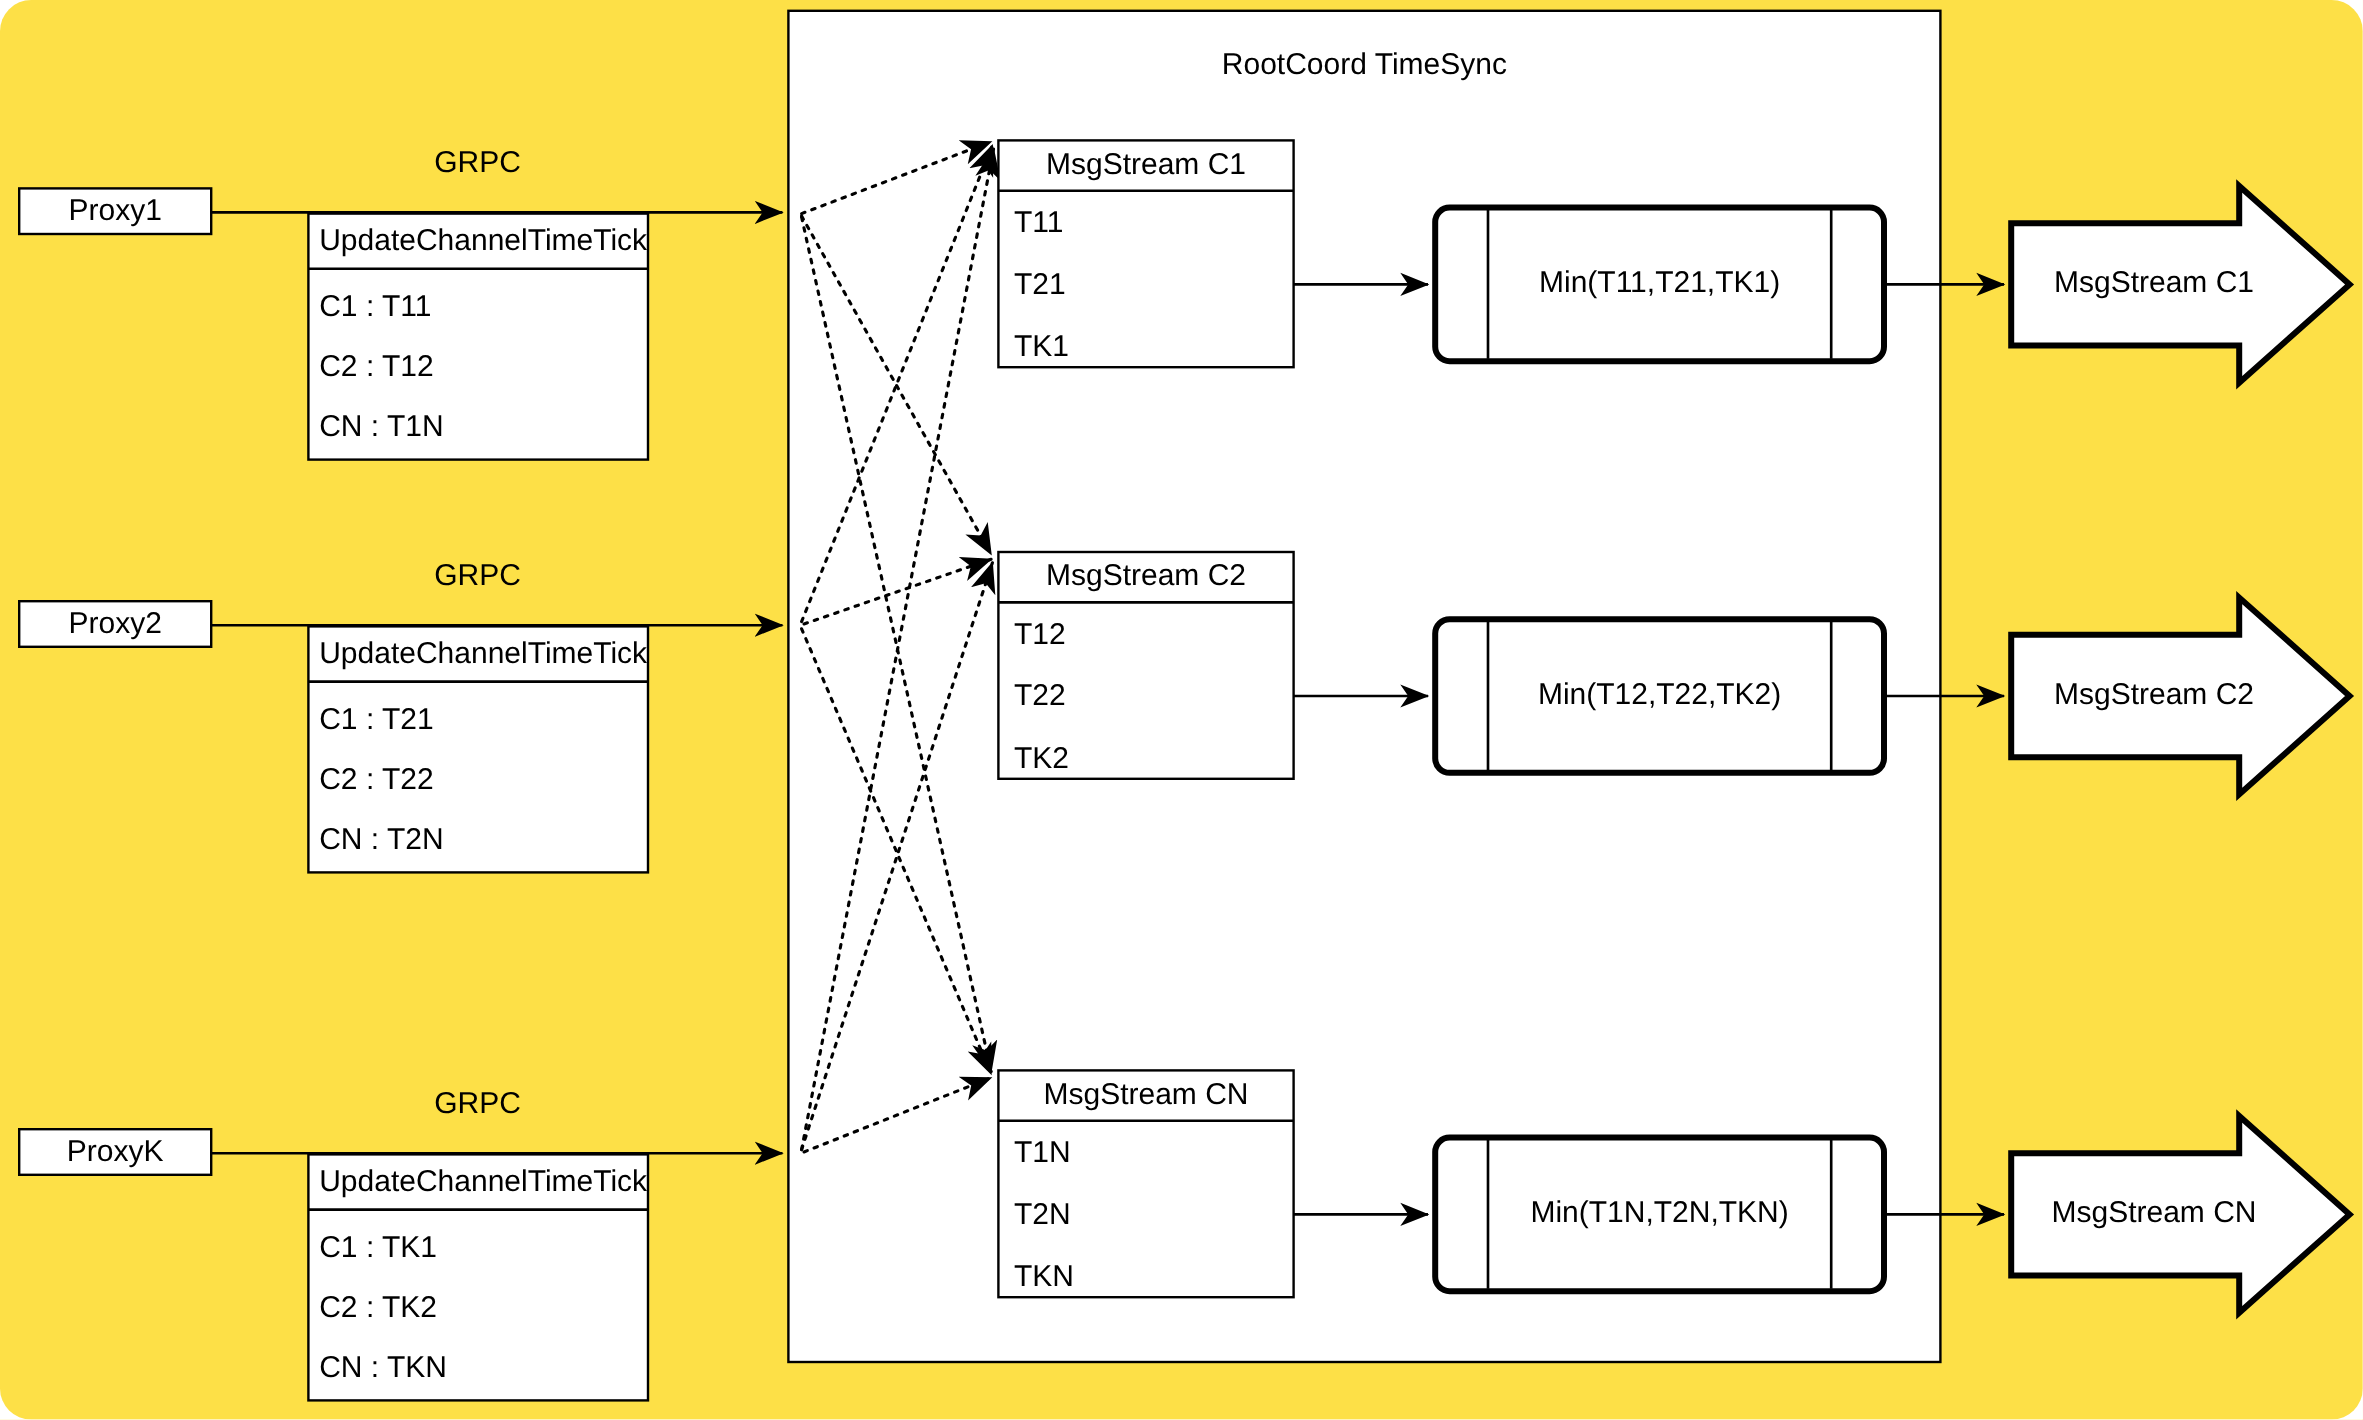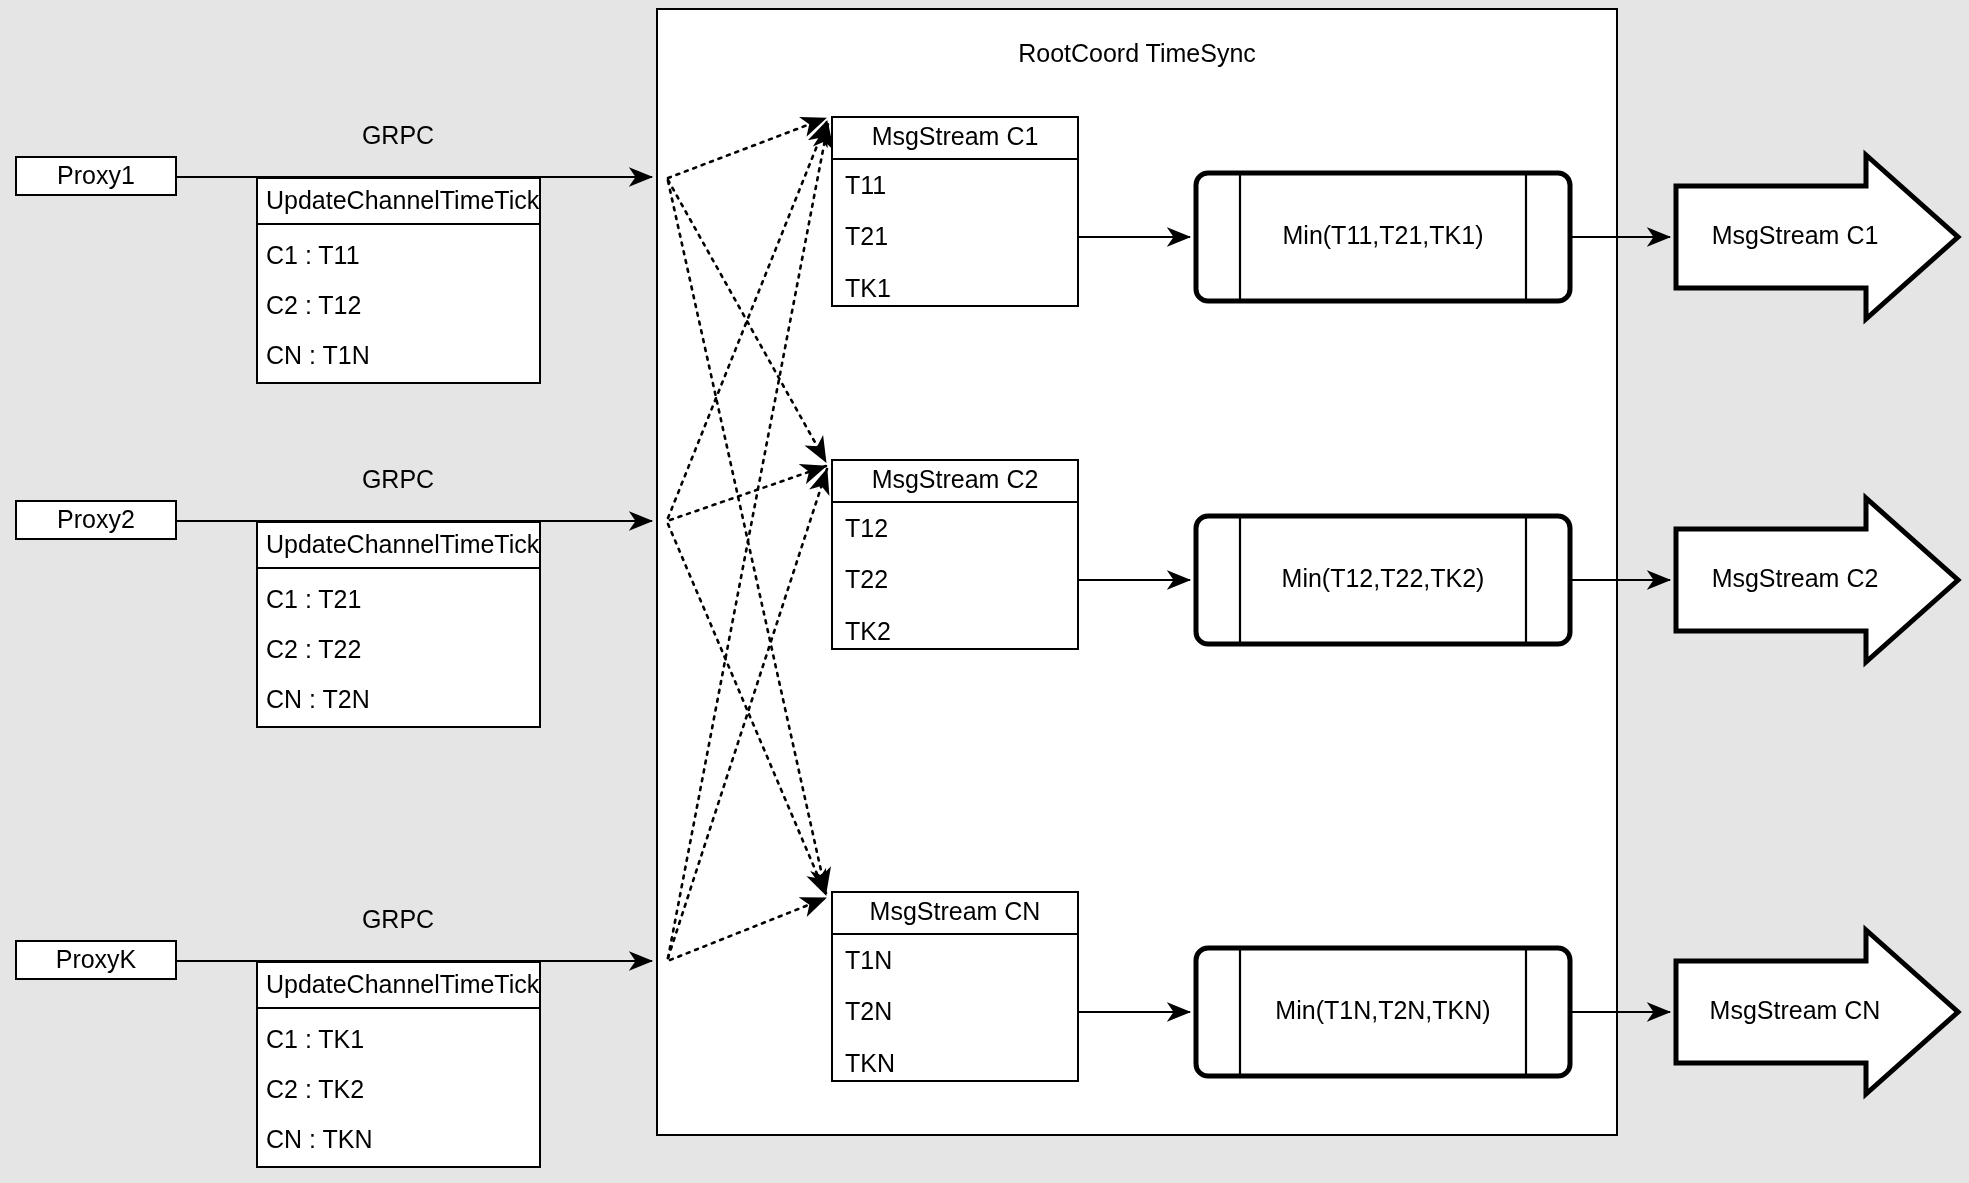--- a/index.html
+++ b/index.html
@@ -1,18 +1,18 @@
 <!DOCTYPE html>
 <html><head>
 <meta charset="utf-8">
 <style>
   html,body{margin:0;padding:0;background:#ffffff;}
   body{width:1969px;height:1183px;overflow:hidden;
        font-family:"Liberation Sans","DejaVu Sans",sans-serif;}
-  #stage{position:relative;width:1969px;height:1183px;background:#e5e5e5;}
+  #stage{position:relative;width:1969px;height:1183px;background:#fde047;border-radius:26px;}
   svg{position:absolute;left:0;top:0;}
   .shp{fill:#ffffff;stroke:#000000;}
   .thin{stroke-width:2;}
   .thick{stroke-width:5;}
   .ln{stroke:#000000;stroke-width:2.2;fill:none;}
   .dot{stroke:#000000;stroke-width:2.6;fill:none;stroke-dasharray:3 6;stroke-linecap:round;}
   .txt{font-family:"Liberation Sans","DejaVu Sans",sans-serif;fill:#000;font-size:25px;}
   .t-lbl{font-size:25px;}
   .t-title{font-size:25px;}
   .t-hdr{font-size:25px;}

